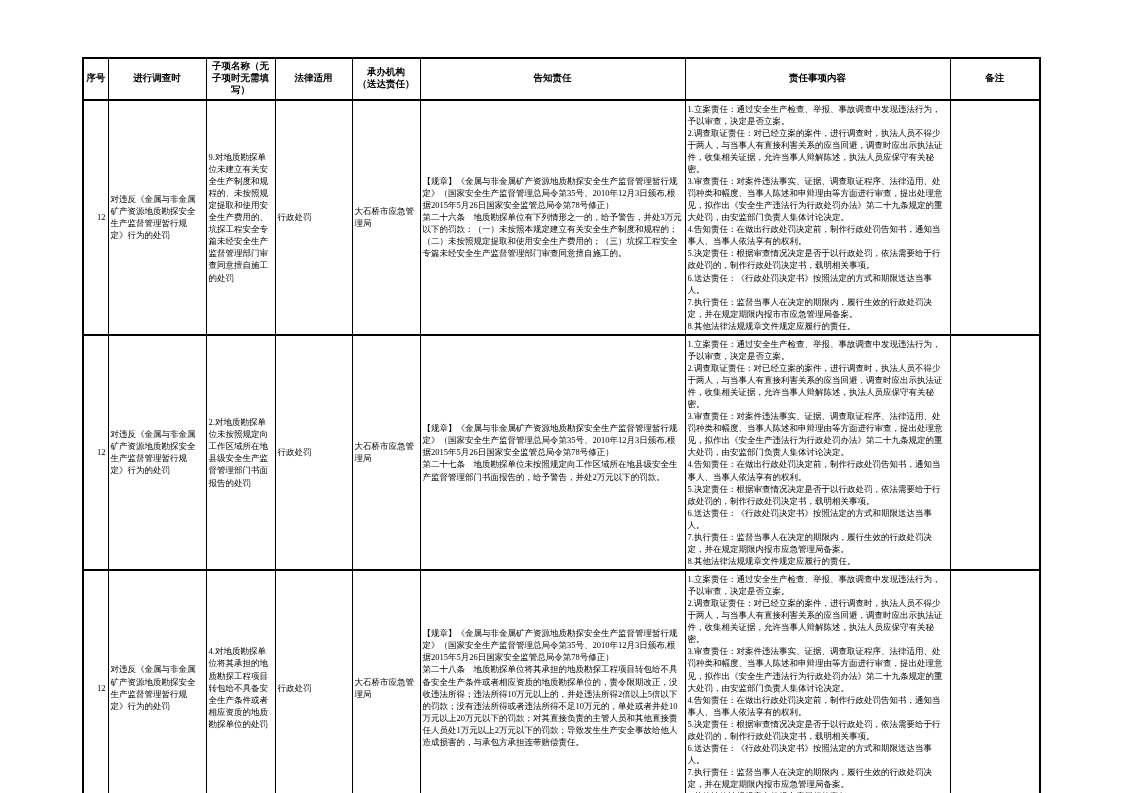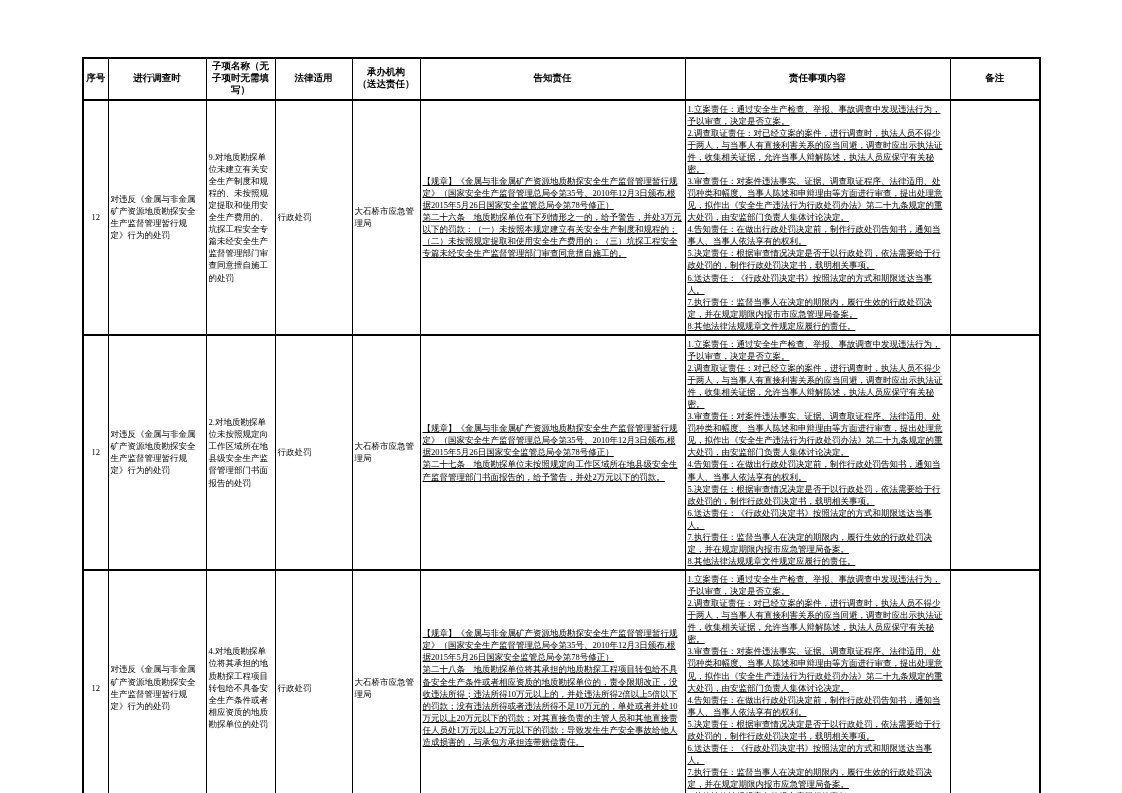--- a/index.html
+++ b/index.html
@@ -50,22 +50,22 @@
   }
   td {
     font-size: 8.5px;
     line-height: 1.42;
     text-align: left;
     overflow-wrap: break-word;
   }
   tr.r1 td { height: 199px; }
   tr.r2 td { height: 206px; }
   tr.r3 td { height: 209px; }
-  td.seq { text-align: center; }
-  td.pre { white-space: pre-wrap; text-decoration: underline; }
+  td.seq { text-align: right; }
+  td.pre { white-space: pre-wrap; }
 </style>
 </head>
 <body>
 
 <div class="sheet">
   <table class="power-table">
     <colgroup>
       <col class="c1">
         <col class="c2">
         <col class="c3">

